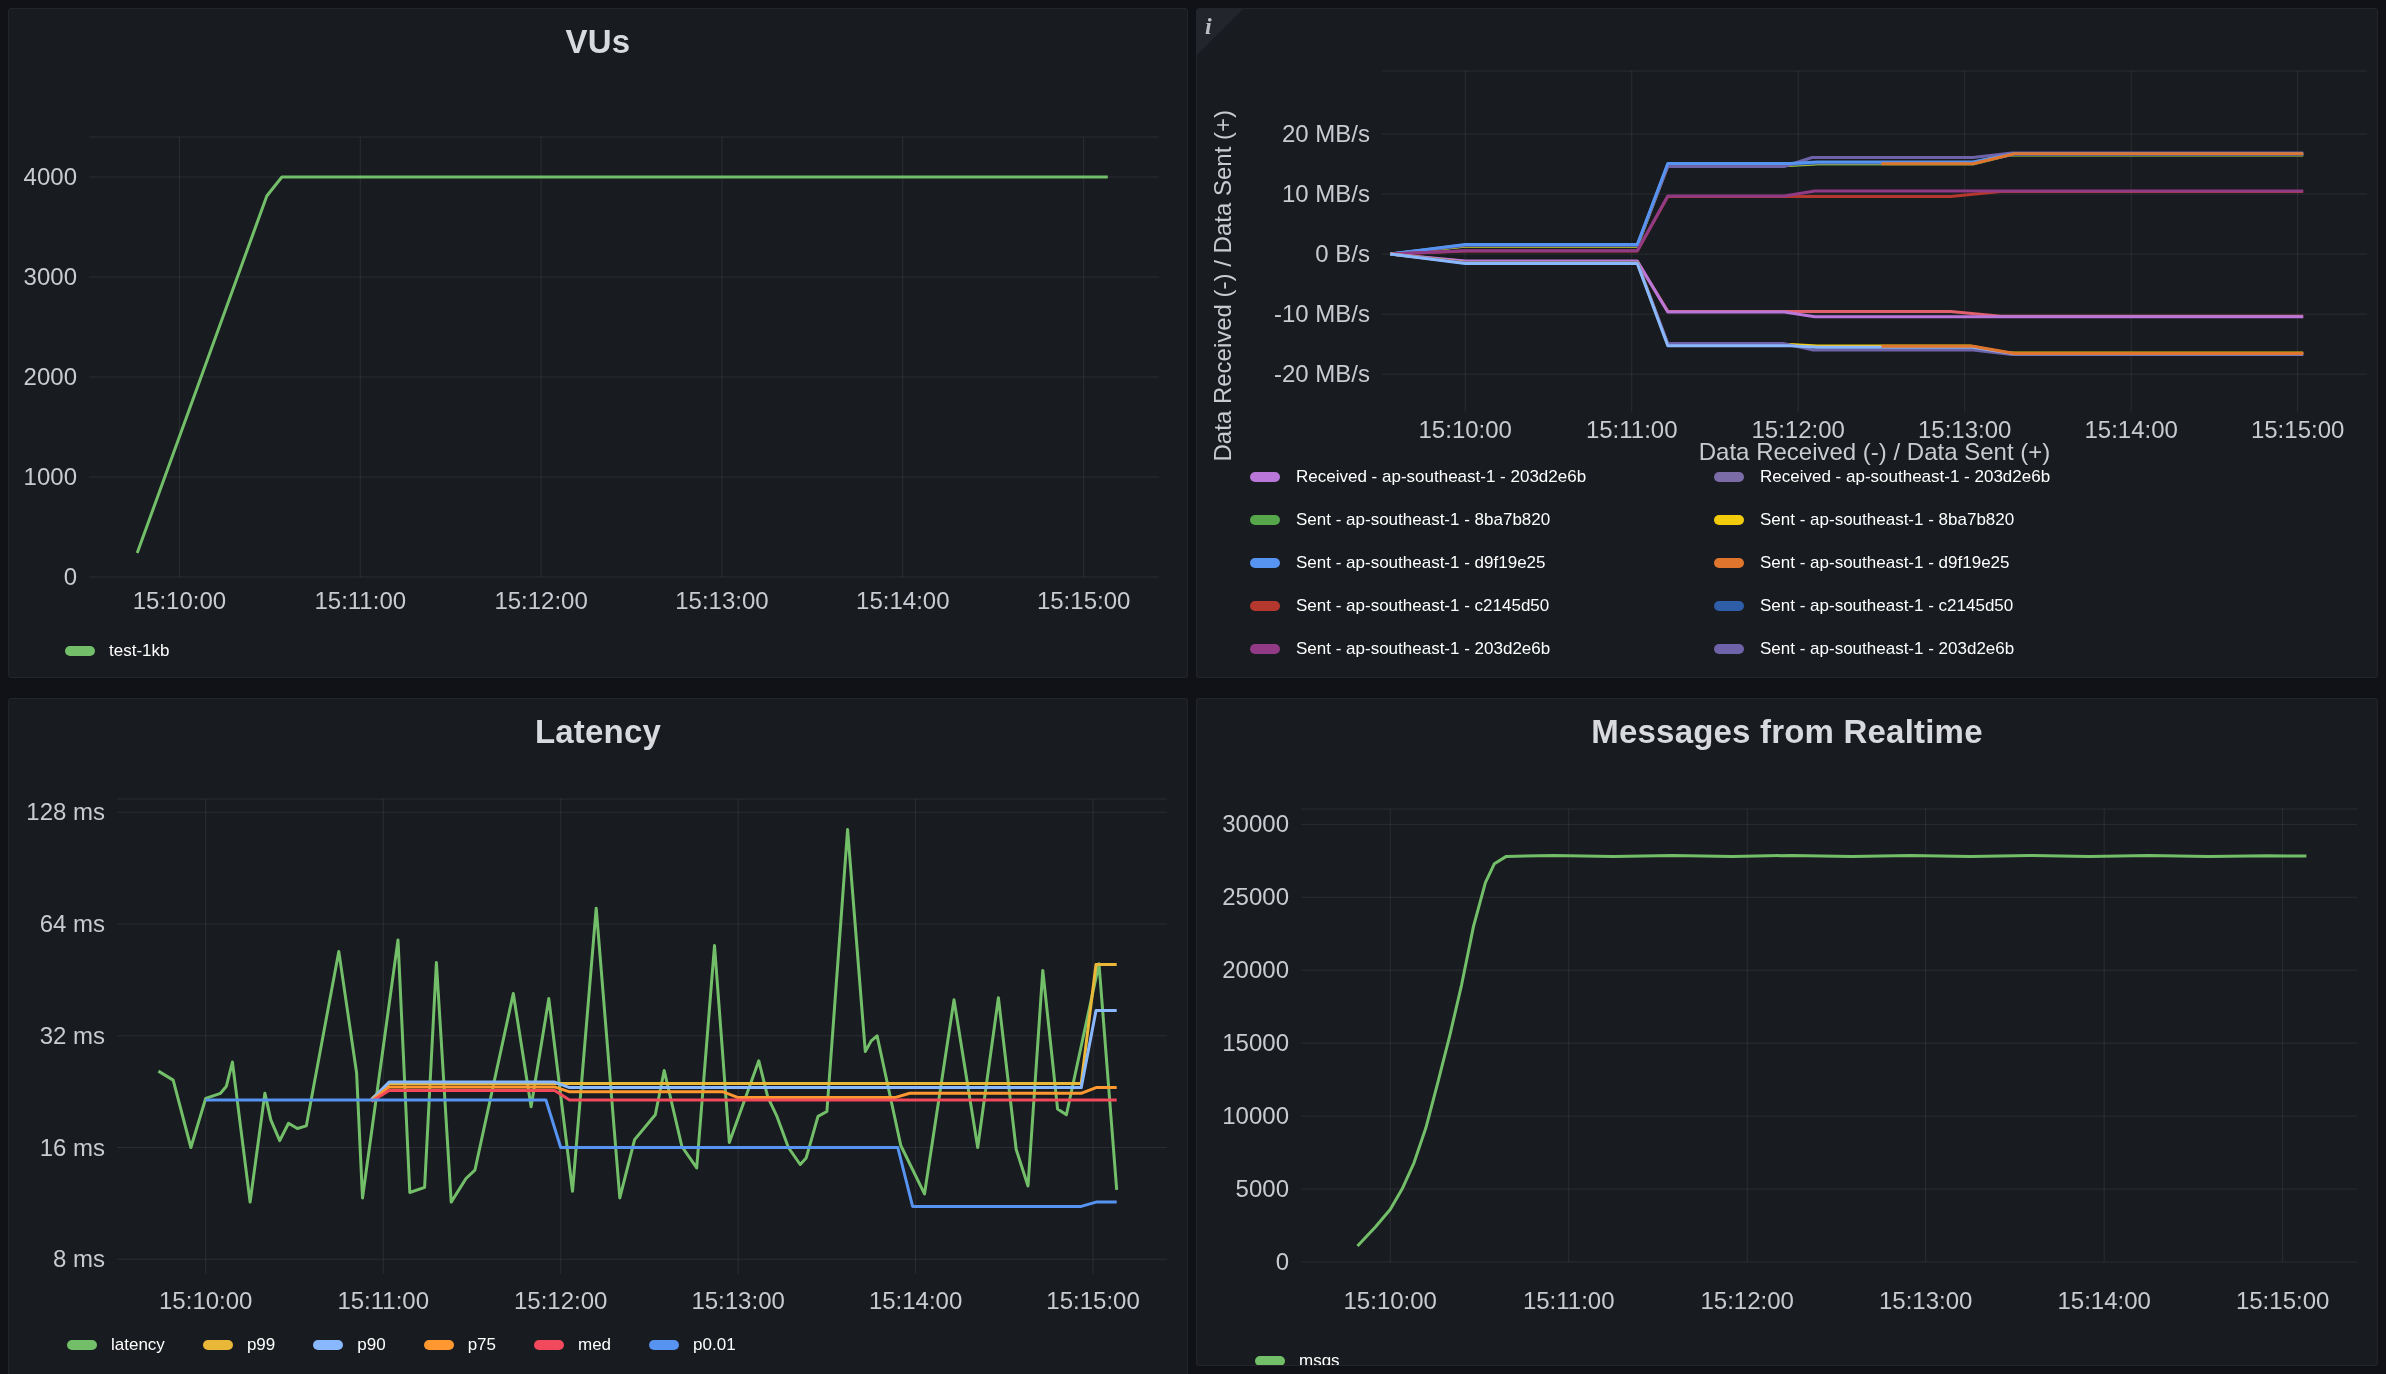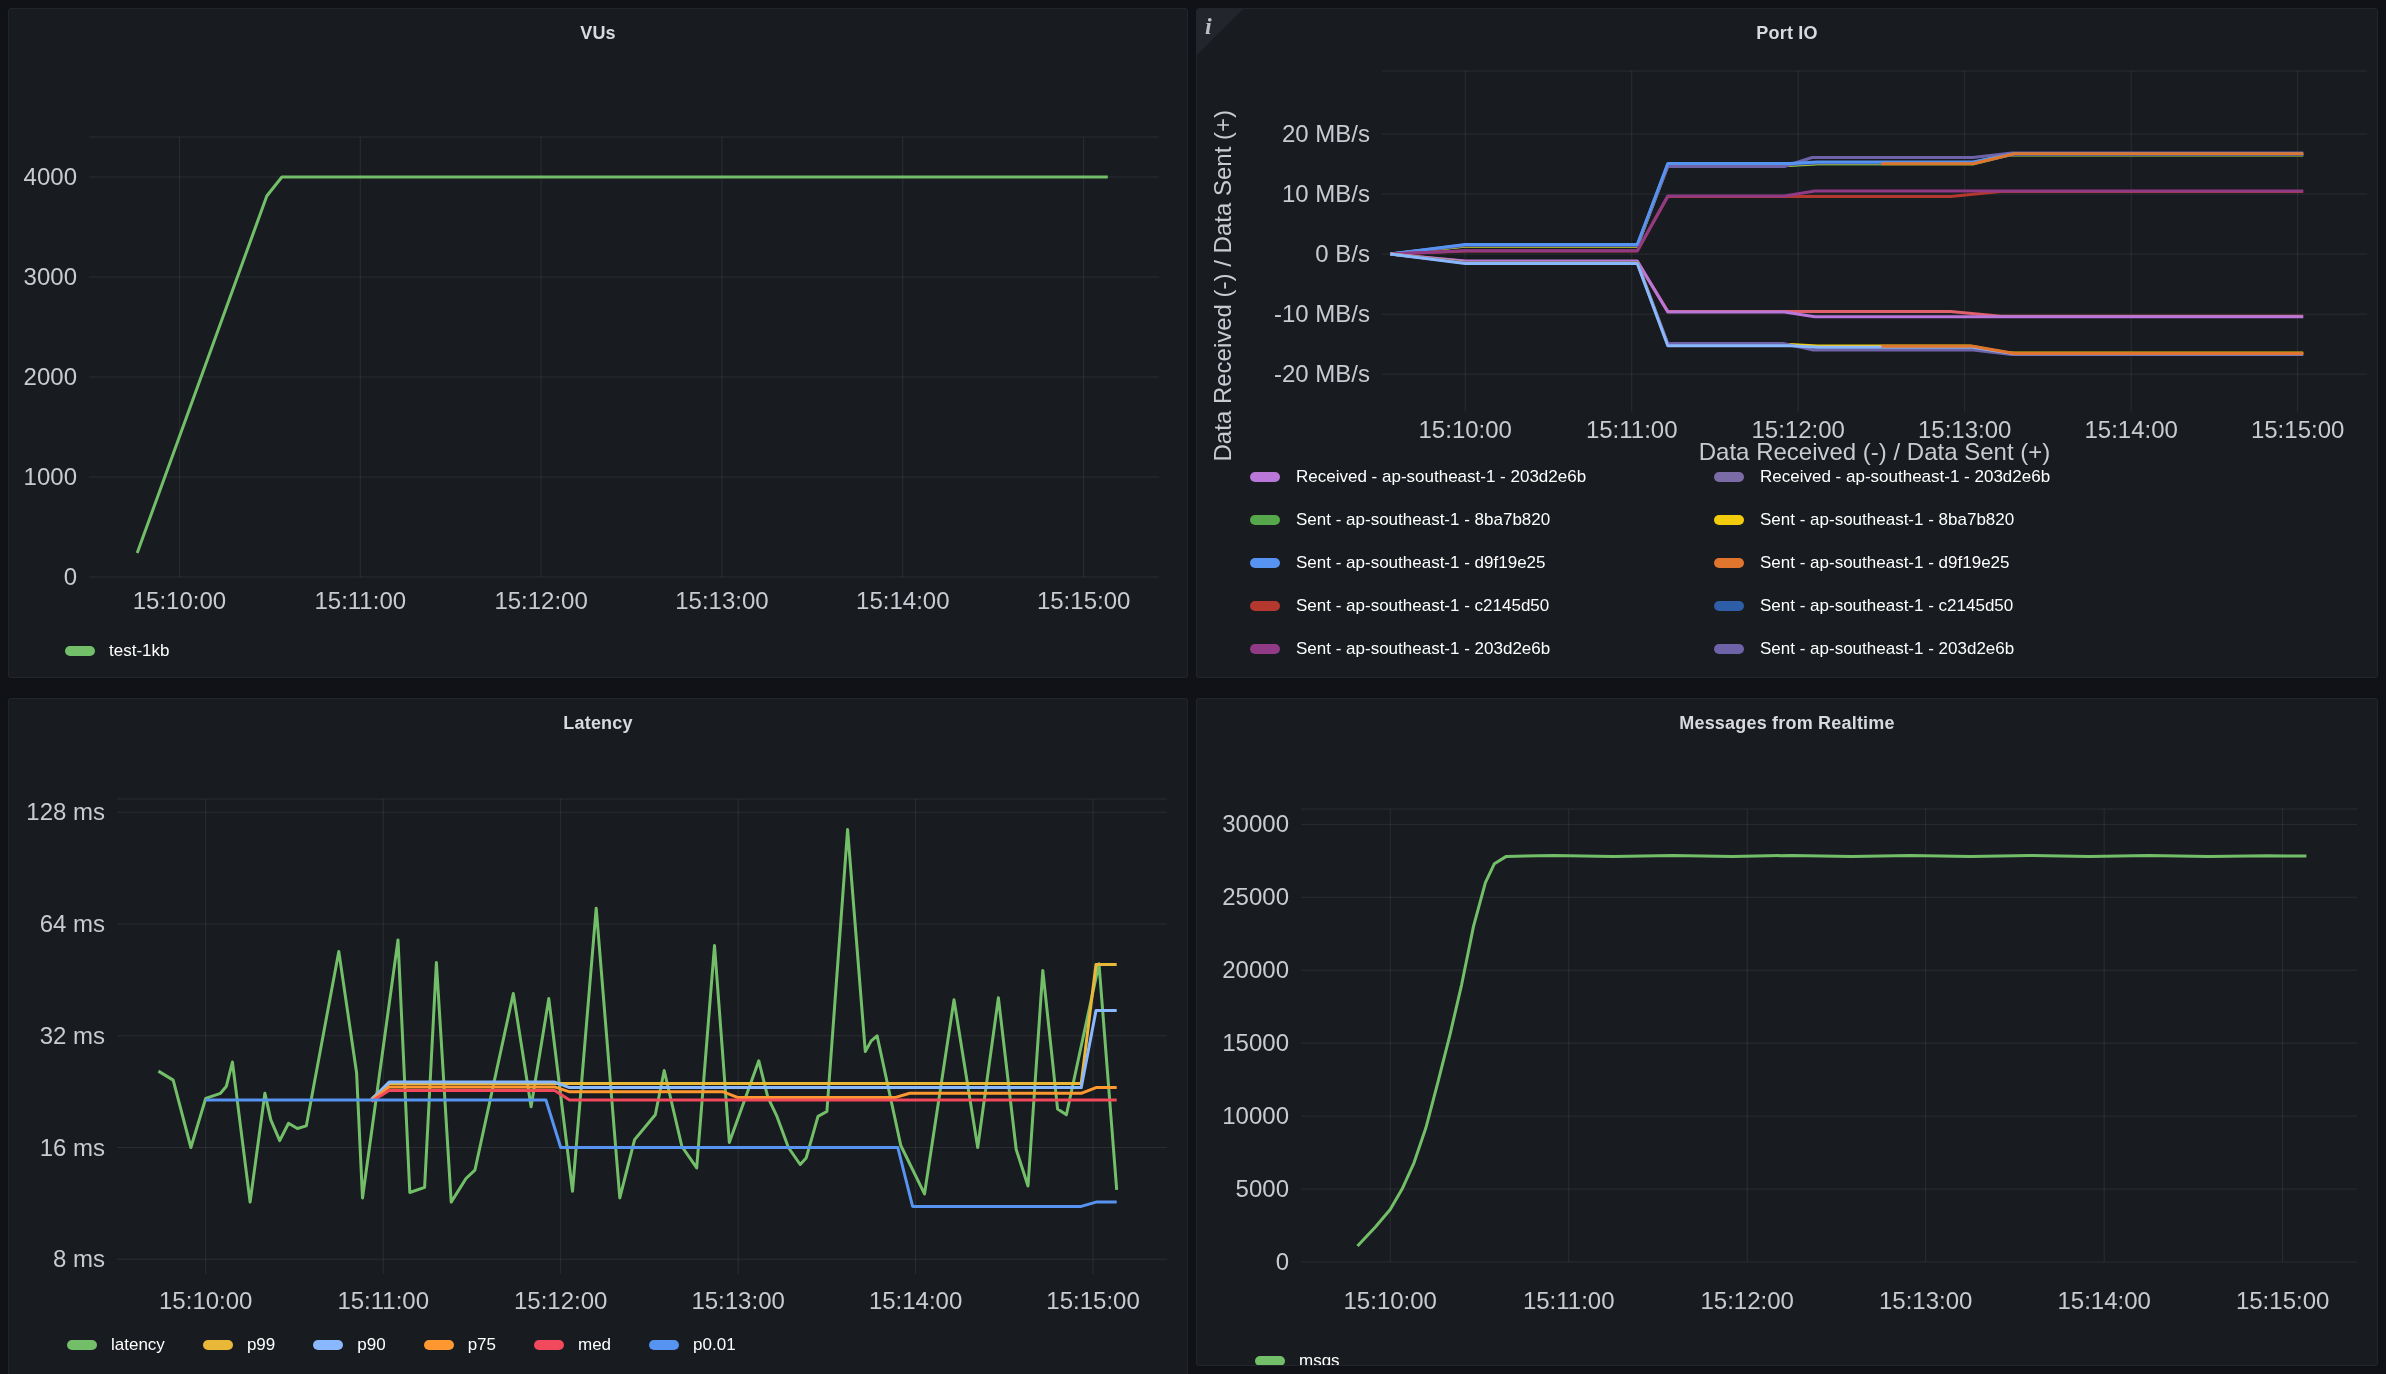--- a/index.html
+++ b/index.html
@@ -1,21 +1,21 @@
 <!DOCTYPE html>
 <html><head>
 <meta charset="utf-8">
 <style>
   html,body{margin:0;padding:0;background:#111217;}
   body{width:2386px;height:1374px;position:relative;font-family:"Liberation Sans",sans-serif;
        -webkit-font-smoothing:antialiased;overflow:hidden;}
   .panel{position:absolute;background:#181b1f;border:1px solid #23252b;border-radius:3px;
          overflow:hidden;box-sizing:border-box;}
   .panel-title{position:absolute;top:14px;left:0;right:0;text-align:center;
-               font-size:18px;font-weight:bold;color:#d9dade;letter-spacing:.2px;}
+               font-size:33px;font-weight:bold;color:#d9dade;letter-spacing:.2px;}
   .chart-svg{position:absolute;top:0;left:0;}
   .legend-row{position:absolute;display:flex;align-items:center;gap:40px;}
   .legend-item{display:flex;align-items:center;gap:14px;cursor:pointer;}
   .legend-chip{display:inline-block;width:30px;height:10px;border-radius:5px;flex:0 0 auto;}
   .legend-label{font-size:17px;color:#ffffff;white-space:nowrap;}
   .xlabel{position:absolute;text-align:center;font-size:24px;color:#c9cbd1;}
   .ylabel-wrap{position:absolute;left:12px;top:0;height:452px;width:34px;overflow:hidden;}
   .ylabel-wrap span{position:absolute;bottom:0;left:0;writing-mode:vertical-rl;
                     transform:rotate(180deg);font-size:24px;color:#c9cbd1;white-space:nowrap;}
   .info-corner{position:absolute;top:0;left:0;width:0;height:0;cursor:pointer;
@@ -65,21 +65,20 @@
     </svg>
   <div class="legend-row" id="legend-vus" style="left:56px;top:626px;height:32px;">
       <div class="legend-item">
         <span class="legend-chip" style="background: rgb(115, 191, 105);"></span>
         <span class="legend-label">test-1kb</span>
       </div>
     </div>
 </div>
 
 <div class="panel" id="panel-portio" style="left:1196px;top:8px;width:1182px;height:670px;">
-  <div class="panel-title">Port IO</div>
   <div class="info-corner">
     <i>i</i>
   </div>
   <svg class="chart-svg" id="svg-portio" width="1182" height="670">
       <defs>
         <clipPath id="clip-portio">
           <rect x="185" y="60" width="985" height="345"></rect>
         </clipPath>
       </defs>
       <line x1="185" y1="62" x2="1170" y2="62" stroke="rgba(204,204,220,0.10)" stroke-width="1"></line>

